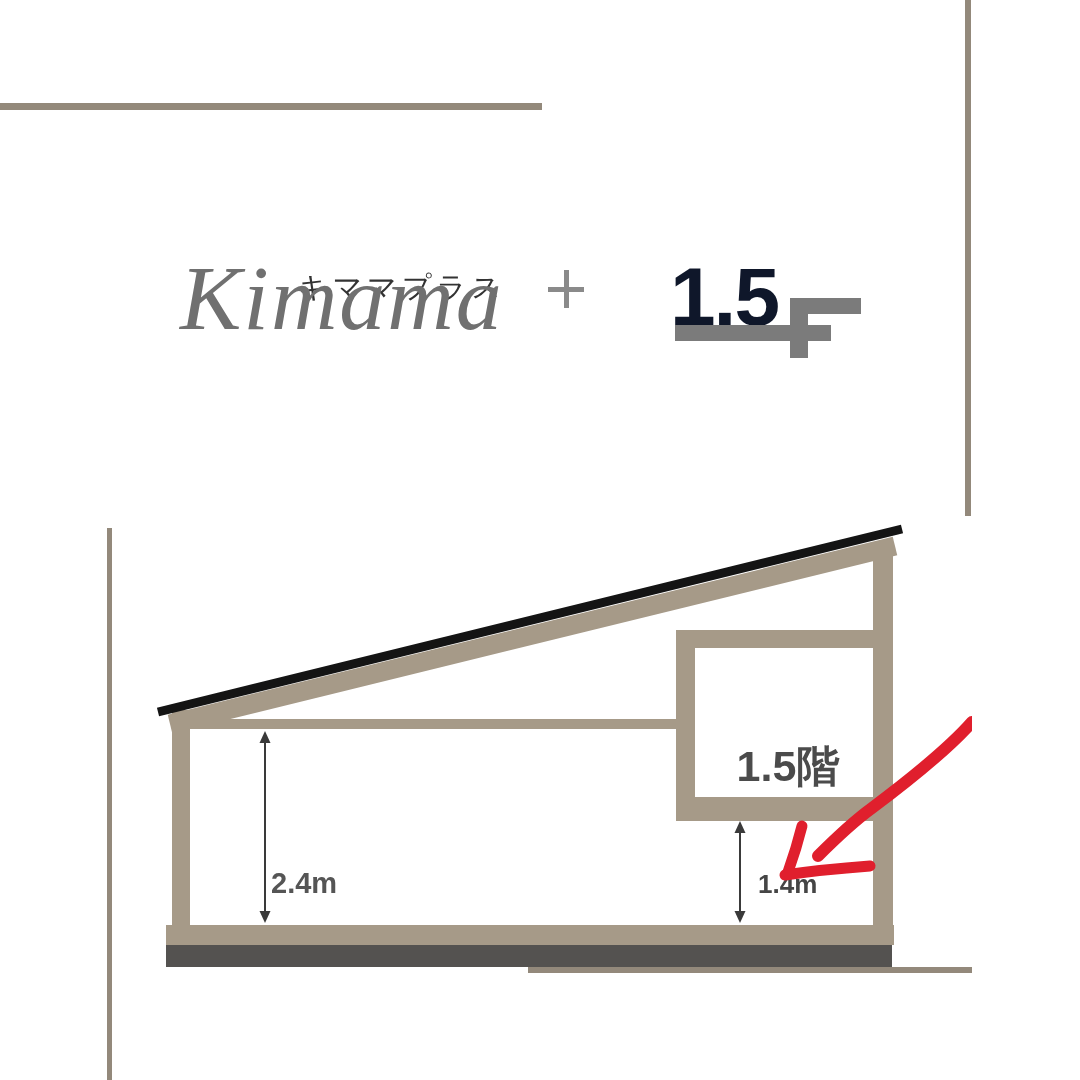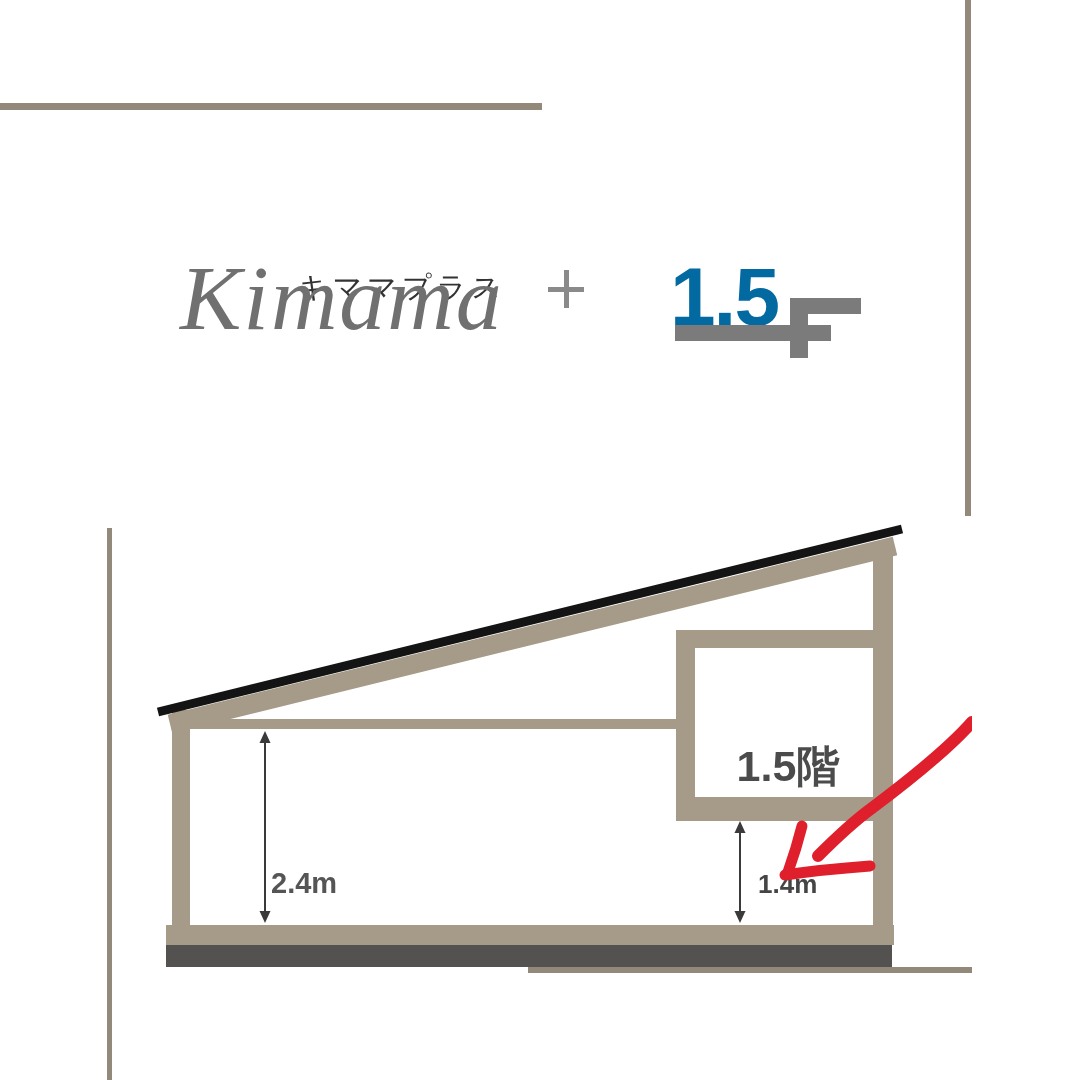--- a/index.html
+++ b/index.html
@@ -22,21 +22,21 @@
   #logo-script{
     left:180px;top:252px;font-size:92px;color:#707070;
     font-family:Liberation Serif, serif;font-style:italic;letter-spacing:2px;
     white-space:nowrap;line-height:1;
   }
   #logo-plus{left:548px;top:270px;width:36px;height:38px;}
   #logo-plus .ph{position:absolute;left:0;top:17px;width:36px;height:5px;background:#8a8a8a;}
   #logo-plus .pv{position:absolute;left:16px;top:0;width:5px;height:38px;background:#8a8a8a;}
   
   #mark-15{
-    left:670px;top:256px;font-size:82px;font-weight:bold;color:#0369a1;
+    left:670px;top:256px;font-size:82px;font-weight:bold;color:#0f172a;
     letter-spacing:-2px;line-height:1;font-family:"Liberation Sans",sans-serif;
   }
   .fbar{position:absolute;background:#7b7b7b;}
   #f-underline{left:675px;top:325px;width:156px;height:16px;}
   #f-topbar{left:790px;top:298px;width:71px;height:16px;}
   #f-stem{left:790px;top:298px;width:18px;height:60px;}
   
   #house-svg{position:absolute;left:0;top:0;}
   .dimtext{font-family:"Liberation Sans",sans-serif;font-weight:bold;}
 </style>

